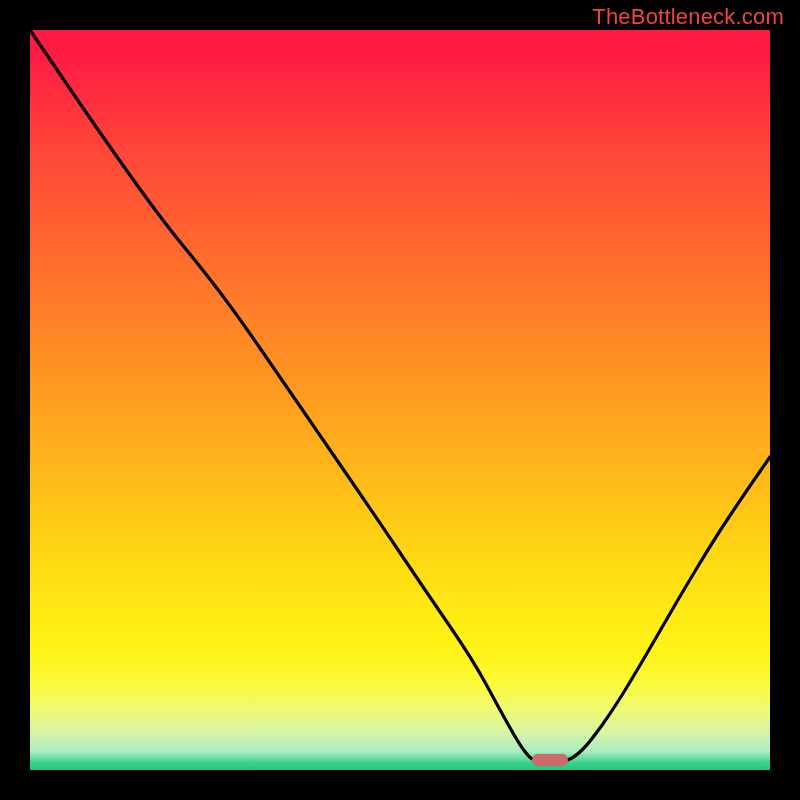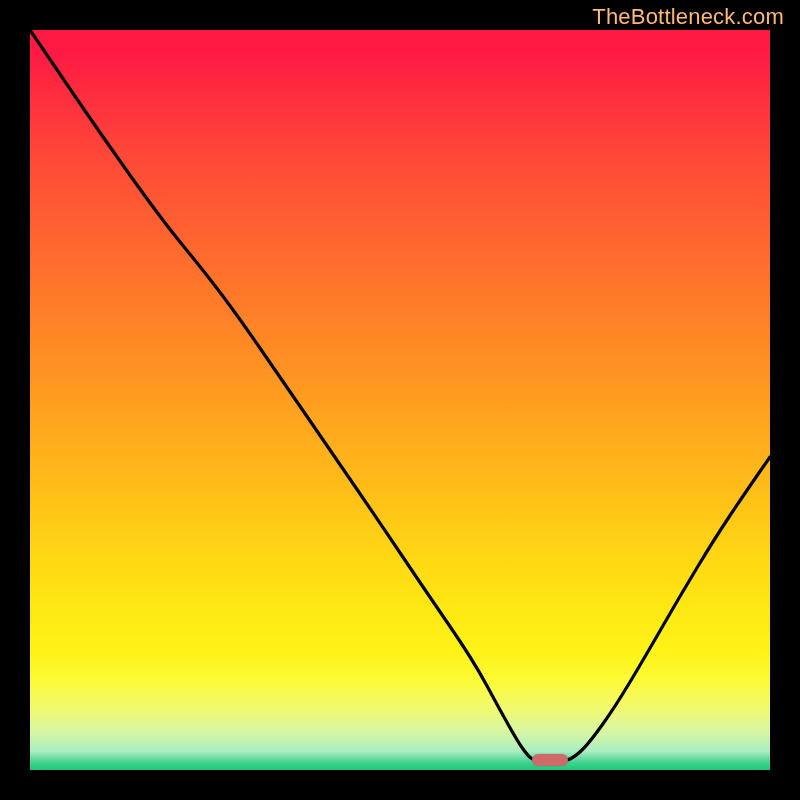--- a/index.html
+++ b/index.html
@@ -8,21 +8,21 @@
     width: 800px;
     height: 800px;
     background: #000;
     overflow: hidden;
     font-family: Arial, Helvetica, sans-serif;
   }
   .watermark {
     position: absolute;
     top: 4px;
     right: 16px;
-    color: #fdba74;
+    color: #ef4444;
     font-size: 22px;
     font-weight: 500;
     z-index: 10;
     letter-spacing: 0.2px;
   }
   .frame {
     position: absolute;
     top: 30px;
     left: 30px;
     width: 740px;

